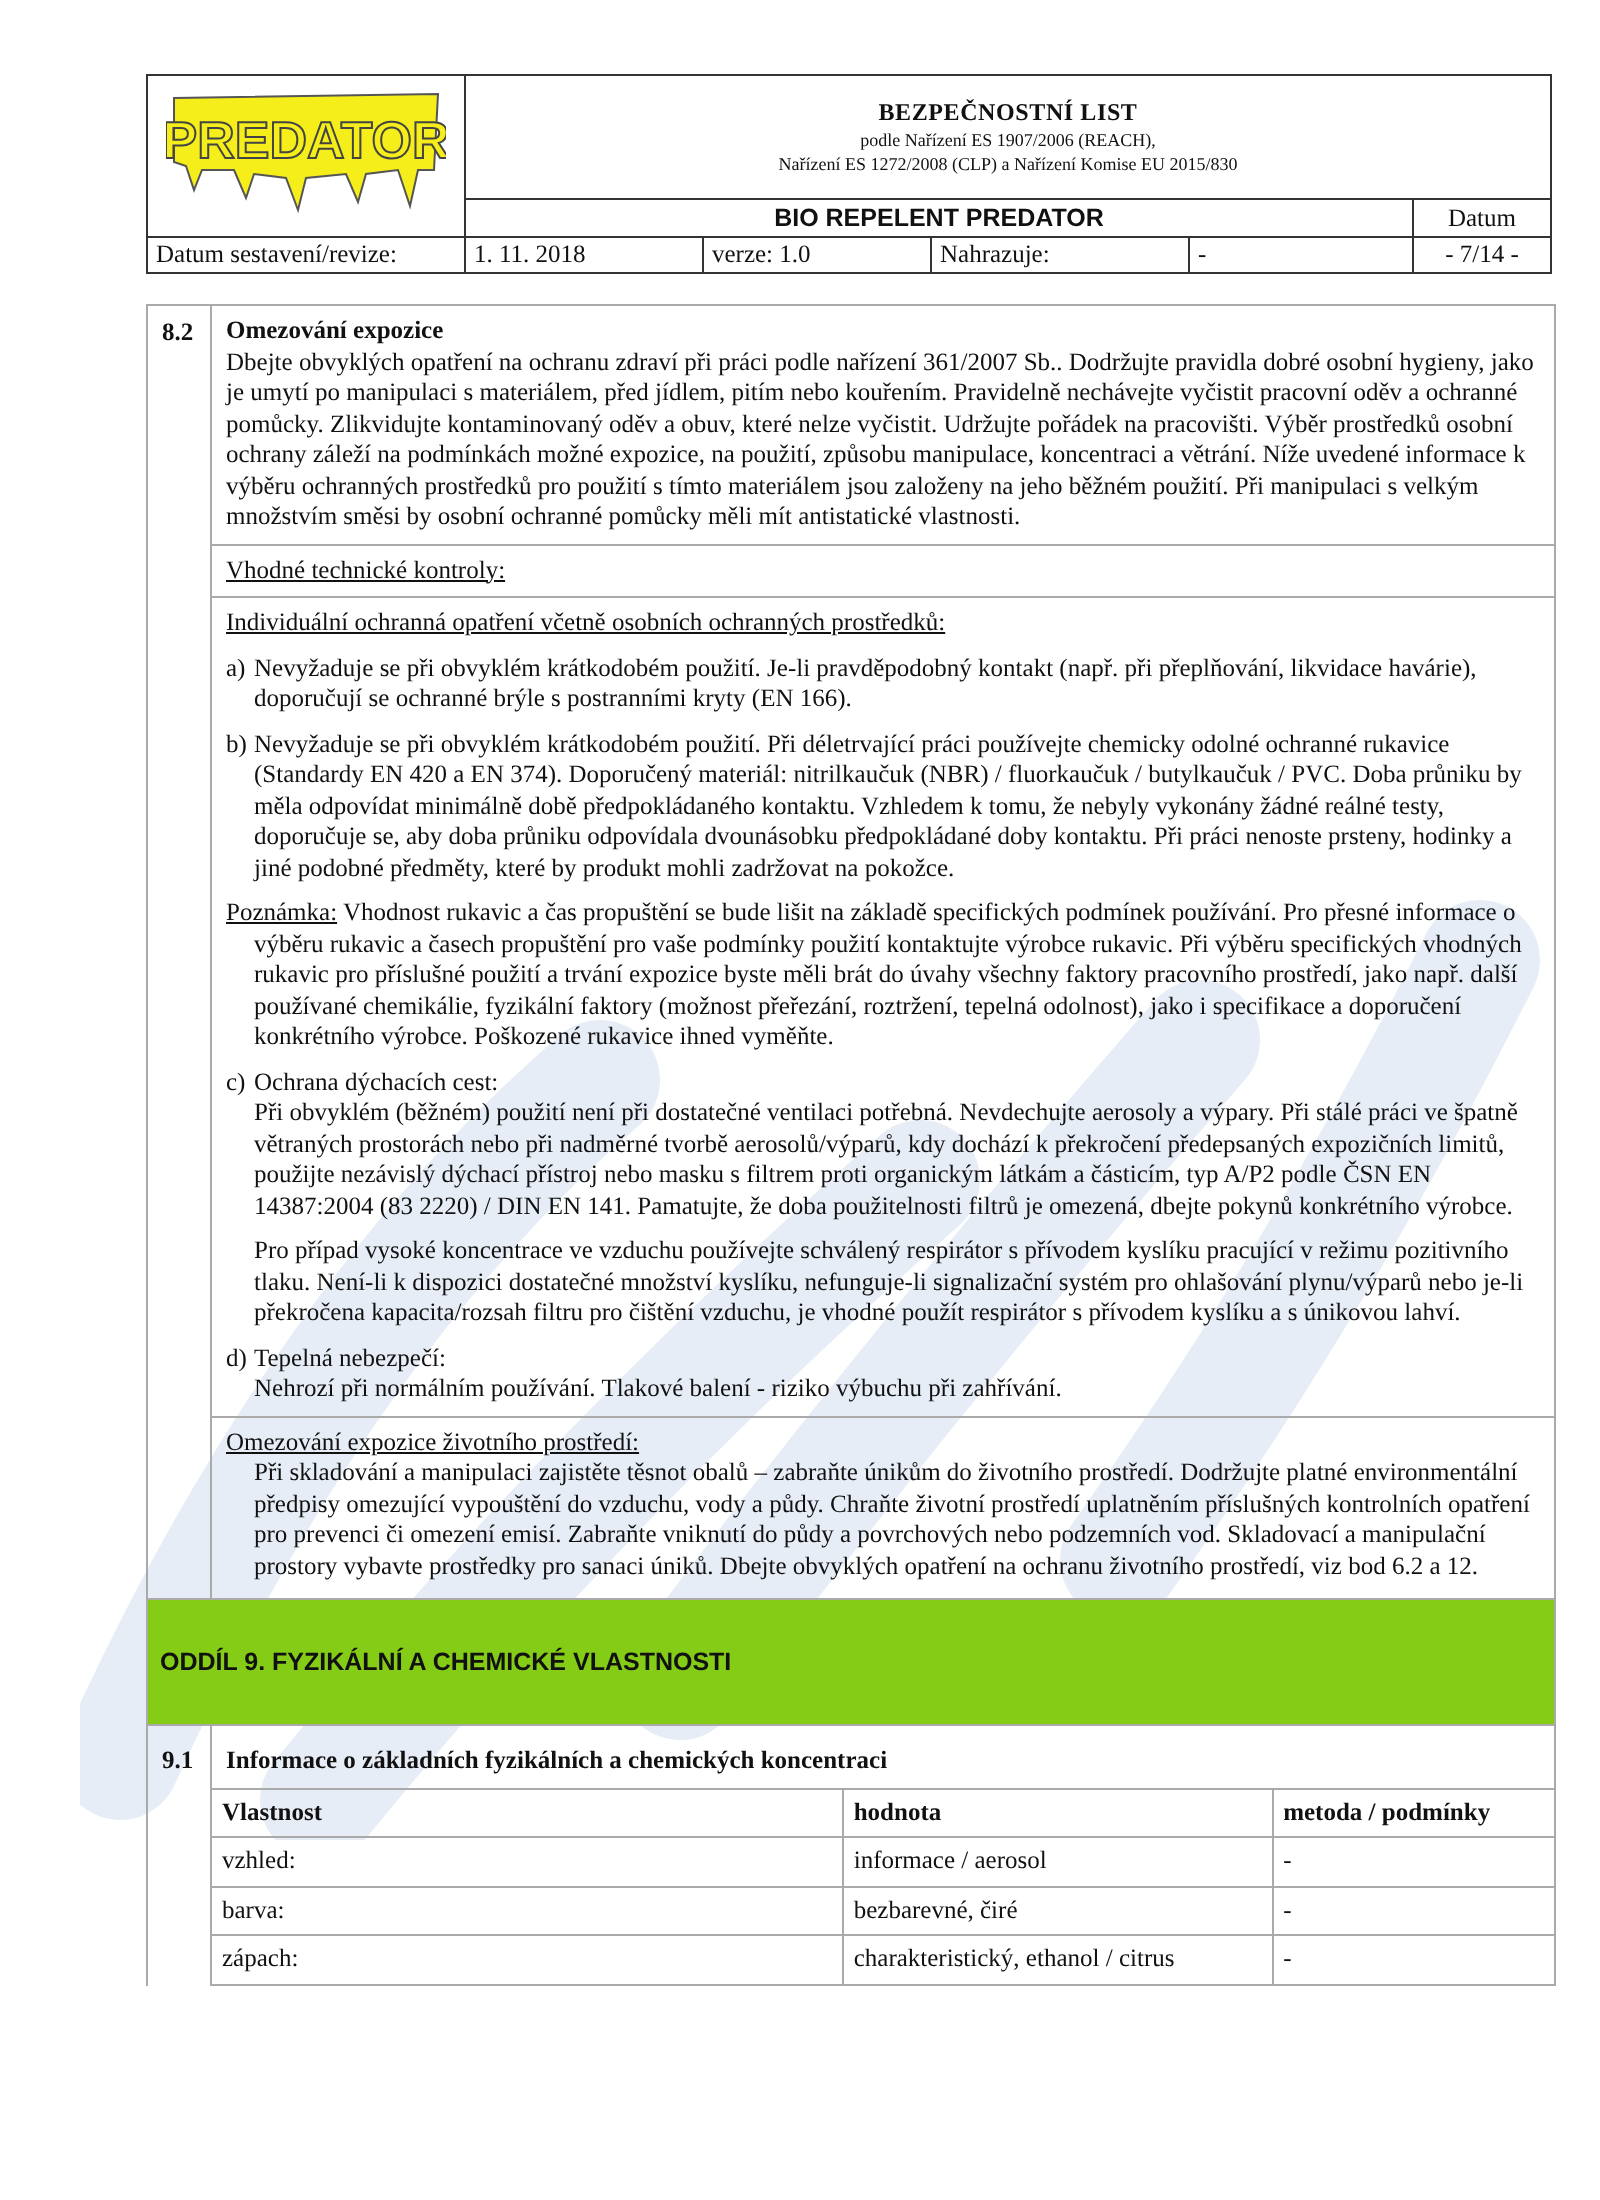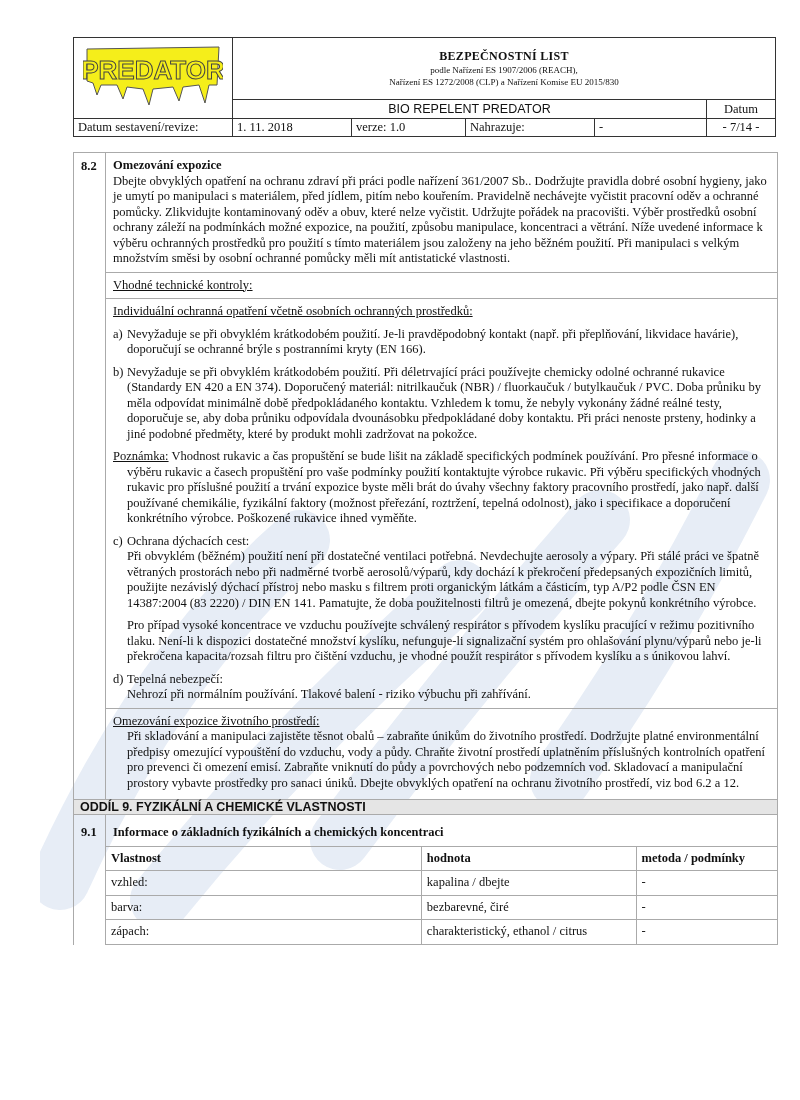--- a/index.html
+++ b/index.html
@@ -8,42 +8,42 @@
   .watermark { position: absolute; left: 40px; top: 360px; width: 760px; height: 560px;
                pointer-events: none; z-index: 0; }
   
   .hdr { position: absolute; left: 73px; top: 37px; width: 703px; border-collapse: collapse;
          font-family: "Liberation Serif", serif; z-index: 1; }
   .hdr td { border: 1px solid #333; padding: 0 4px; font-size: 12.5px; }
   .logo-cell { width: 150px; height: 80px; text-align: center; vertical-align: middle; }
   .title-cell { text-align: center; vertical-align: middle; }
   .doc-title { font-weight: bold; font-size: 12px; margin-top: 6px; letter-spacing: 0.3px; }
   .doc-sub { font-size: 9px; line-height: 12px; }
-  .product-cell { text-align: center; font-family: "Liberation Sans", sans-serif; font-weight: normal;
+  .product-cell { text-align: center; font-family: "Liberation Sans", sans-serif; font-weight: bold;
                   font-size: 15px; height: 18px; }
   .strana-cell { text-align: center; width: 60px; }
   .meta td { height: 17px; }
   
   .main { position: absolute; left: 73px; top: 152px; width: 703px; z-index: 1;
           border-left: 1px solid #aaa; border-right: 1px solid #aaa; border-top: 1px solid #aaa; }
   .row { display: flex; }
   .num { width: 32px; flex: none; font-weight: bold; font-size: 12.5px; padding: 6px 0 0 7px;
          box-sizing: border-box; border-right: 1px solid #aaa; }
   .content { flex: 1; font-size: 12.5px; line-height: 15.5px; }
   .blk { padding: 5px 8px 5px 7px; border-bottom: 1px solid #aaa; }
   .blk:last-child { border-bottom: none; }
   .bold { font-weight: bold; }
   .u { text-decoration: underline; }
   .item { display: flex; margin-top: 7px; }
   .item .lbl { width: 14px; flex: none; }
   .item .txt { flex: 1; }
   .para { margin-top: 7px; }
   .hang { padding-left: 14px; }
-  .section-head { background: #e5e5e5; font-family: "Liberation Sans", sans-serif; font-weight: bold;
-                  font-size: 12.5px; padding: 0 6px; border-top: 1px solid #aaa; border-bottom: 1px solid #aaa; }
+  .section-head { background: #84cc16; font-family: "Liberation Sans", sans-serif; font-weight: bold;
+                  font-size: 12.5px; padding: 24px 6px; border-top: 1px solid #aaa; border-bottom: 1px solid #aaa; }
   .props-title { font-weight: bold; padding: 10px 8px 5px 7px; font-size: 12.5px; }
   table.props { width: 100%; border-collapse: collapse; font-size: 12.5px; }
   table.props th, table.props td { border-top: 1px solid #aaa; border-left: 1px solid #aaa;
                   text-align: left; padding: 4px 5px; height: 15px; }
   table.props th:first-child, table.props td:first-child { border-left: none; }
   table.props th { font-weight: bold; }
   .props-wrap { border-bottom: 1px solid #aaa; }
 </style>
 </head>
 <body>
@@ -153,21 +153,21 @@
         <thead>
           <tr>
             <th style="width:47%">Vlastnost</th>
             <th style="width:32%">hodnota</th>
             <th>metoda / podmínky</th>
           </tr>
         </thead>
         <tbody>
           <tr>
             <td>vzhled:</td>
-            <td>kapalina / dbejte</td>
+            <td>informace / aerosol</td>
             <td>-</td>
           </tr>
           <tr>
             <td>barva:</td>
             <td>bezbarevné, čiré</td>
             <td>-</td>
           </tr>
           <tr>
             <td>zápach:</td>
             <td>charakteristický, ethanol / citrus</td>

